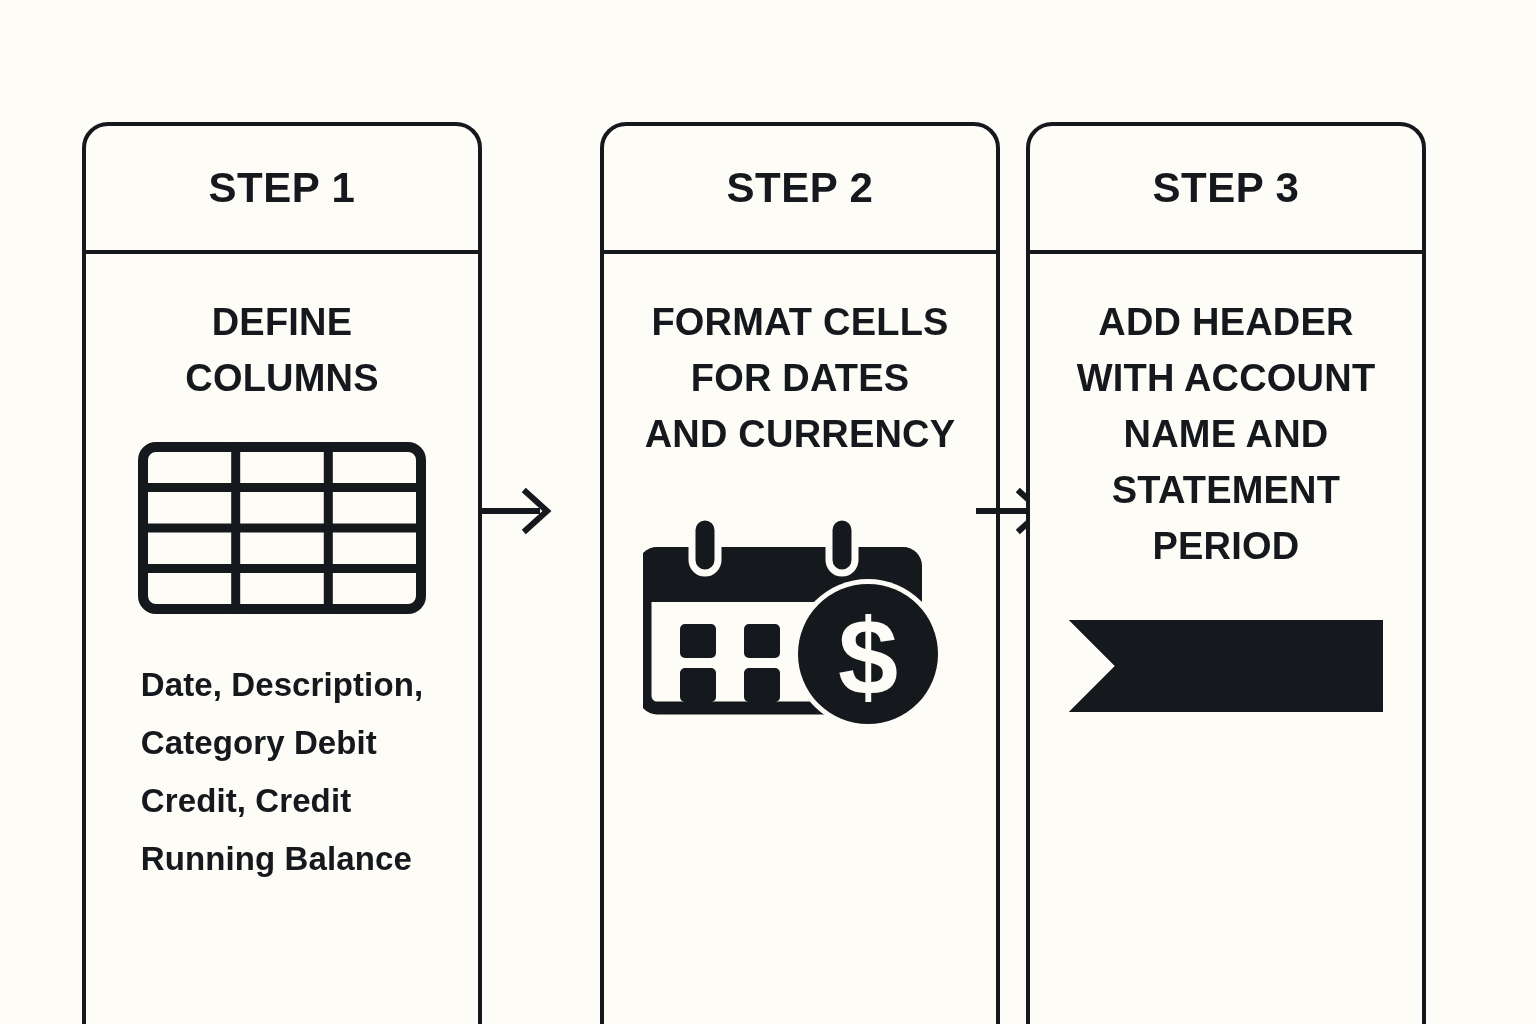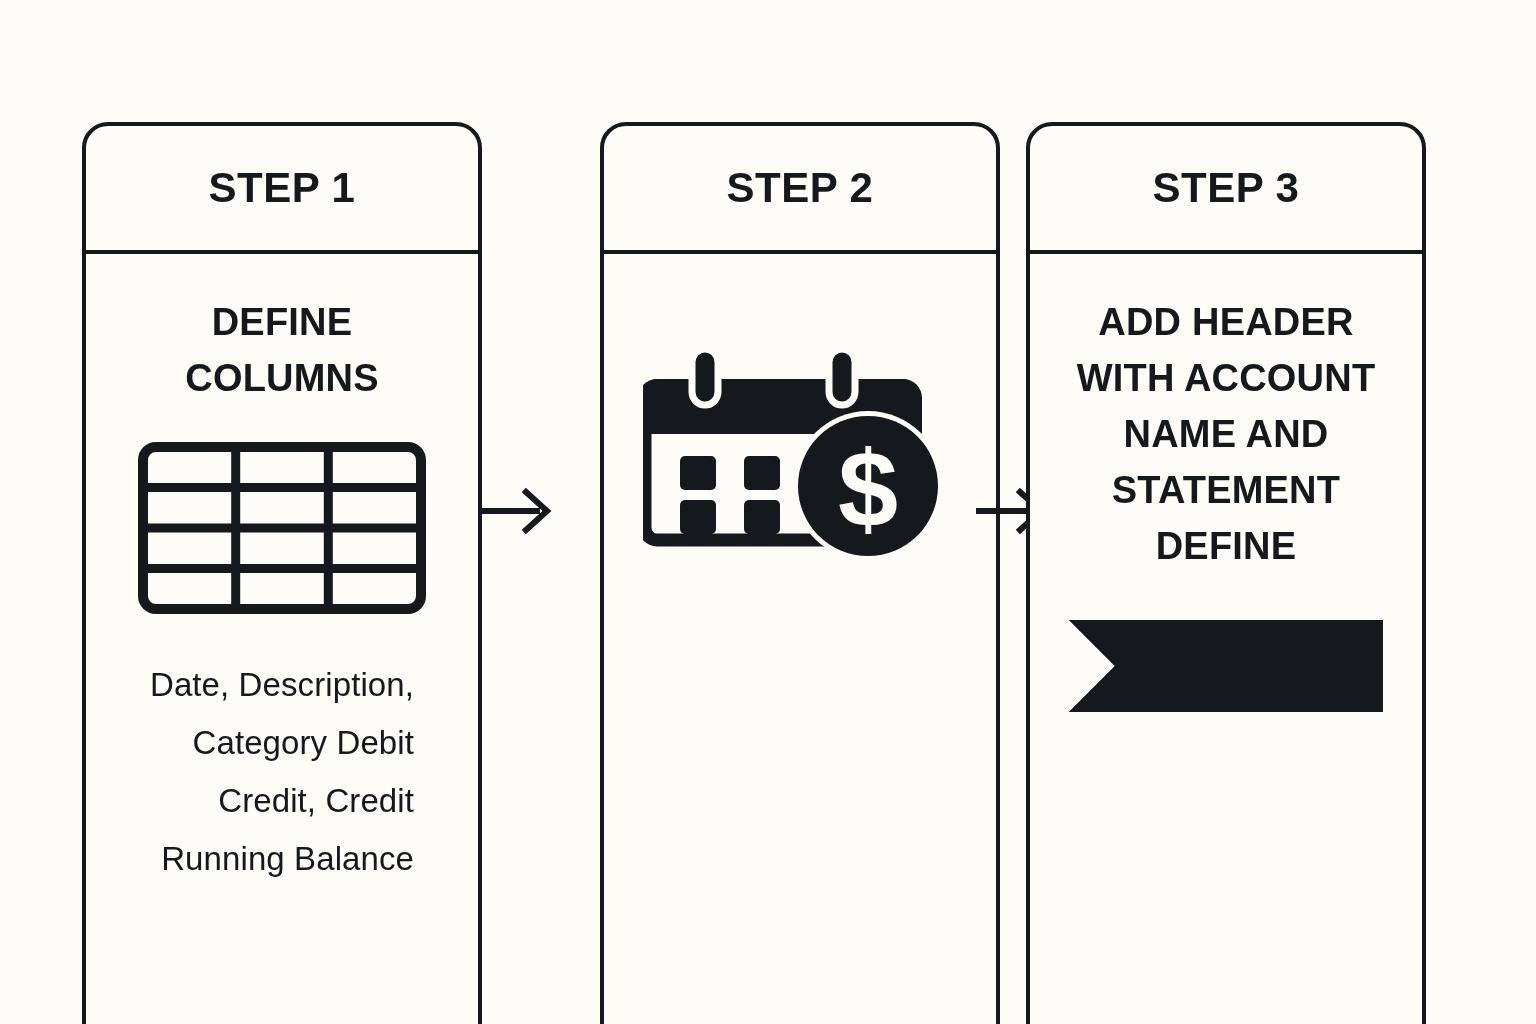--- a/index.html
+++ b/index.html
@@ -80,23 +80,23 @@
     display: flex;
     align-items: center;
     justify-content: center;
   }
   .icon-wrap-1 { margin-top: 36px; }
   .icon-wrap-2 { margin-top: 44px; }
   .icon-wrap-3 { margin-top: 46px; }
 
   .card-caption {
     font-size: 33px;
-    font-weight: normal;
+    font-weight: bold;
     line-height: 58px;
-    text-align: right;
+    text-align: left;
     white-space: pre-line;
     margin-top: 42px;
     letter-spacing: 0.1px;
   }
 
   
   .arrow {
     position: absolute;
     top: 487px;
     width: 72px;
@@ -141,20 +141,23 @@
       <line x1="0" y1="24" x2="58" y2="24" stroke="#15181C" stroke-width="6"></line>
       <polyline points="44,5 65,24 44,43" fill="none" stroke="#15181C" stroke-width="6" stroke-linecap="square" stroke-linejoin="miter"></polyline>
     </svg>
   </div>
 
   <div class="card card-2">
     <div class="card-header">
       <div class="step-label">STEP 2</div>
     </div>
     <div class="card-body">
+      <div class="card-title">FORMAT CELLS
+FOR DATES
+AND CURRENCY</div>
 
       <div class="icon-wrap icon-wrap-2">
         <svg width="314" height="222" viewBox="0 0 314 222" xmlns="http://www.w3.org/2000/svg">
 
           <path d="M14 48 h246 a12 12 0 0 1 12 12 v130 a12 12 0 0 1 -12 12 h-246 a12 12 0 0 1 -12 -12 v-130 a12 12 0 0 1 12 -12 z" fill="none" stroke="#15181C" stroke-width="13"></path>
 
           <path d="M14 41 h246 a19 19 0 0 1 19 19 v36 h-284 v-36 a19 19 0 0 1 19 -19 z" fill="#15181C"></path>
 
           <rect x="49" y="11" width="26" height="56" rx="13" ry="13" fill="#15181C" stroke="#FDFCF7" stroke-width="7"></rect>
           <rect x="186" y="11" width="26" height="56" rx="13" ry="13" fill="#15181C" stroke="#FDFCF7" stroke-width="7"></rect>
@@ -186,21 +189,21 @@
 
   <div class="card card-3">
     <div class="card-header">
       <div class="step-label">STEP 3</div>
     </div>
     <div class="card-body">
       <div class="card-title">ADD HEADER
 WITH ACCOUNT
 NAME AND
 STATEMENT
-DEFINE</div>
+PERIOD</div>
 
       <div class="icon-wrap icon-wrap-3">
         <svg width="314" height="92" viewBox="0 0 314 92" xmlns="http://www.w3.org/2000/svg">
           <polygon points="0,0 314,0 314,92 0,92 46,46" fill="#15181C" transform="translate(0,0)"></polygon>
           <polygon points="0,0 314,0 268,46 314,92 0,92 46,46" fill="#15181C"></polygon>
         </svg>
       </div>
 
       <div class="card-caption"></div>
     </div>

